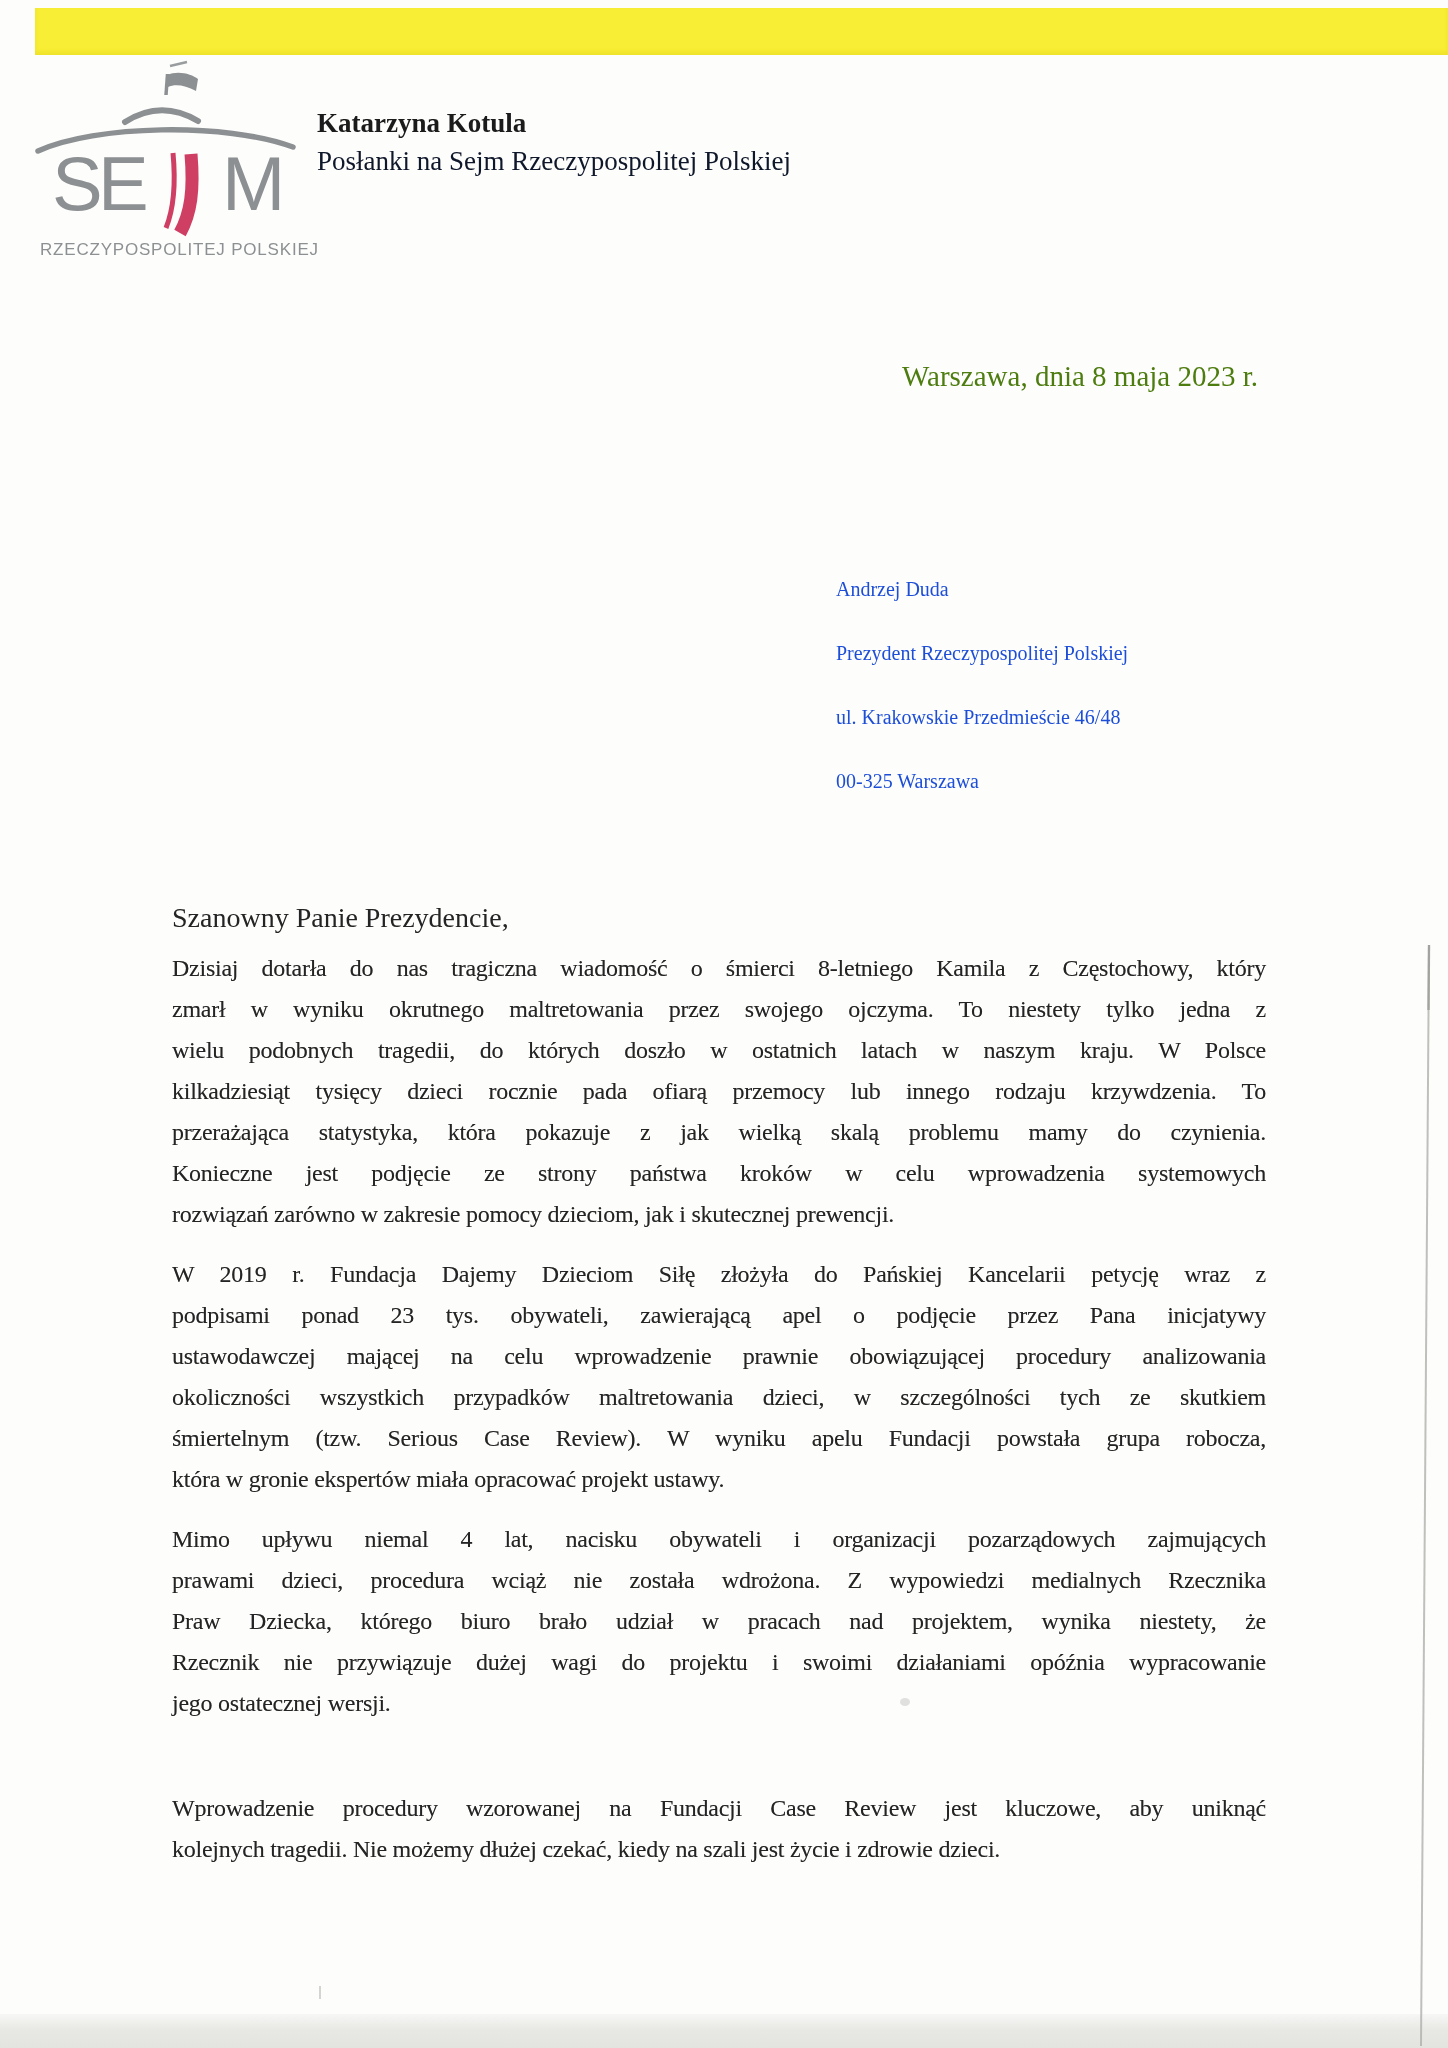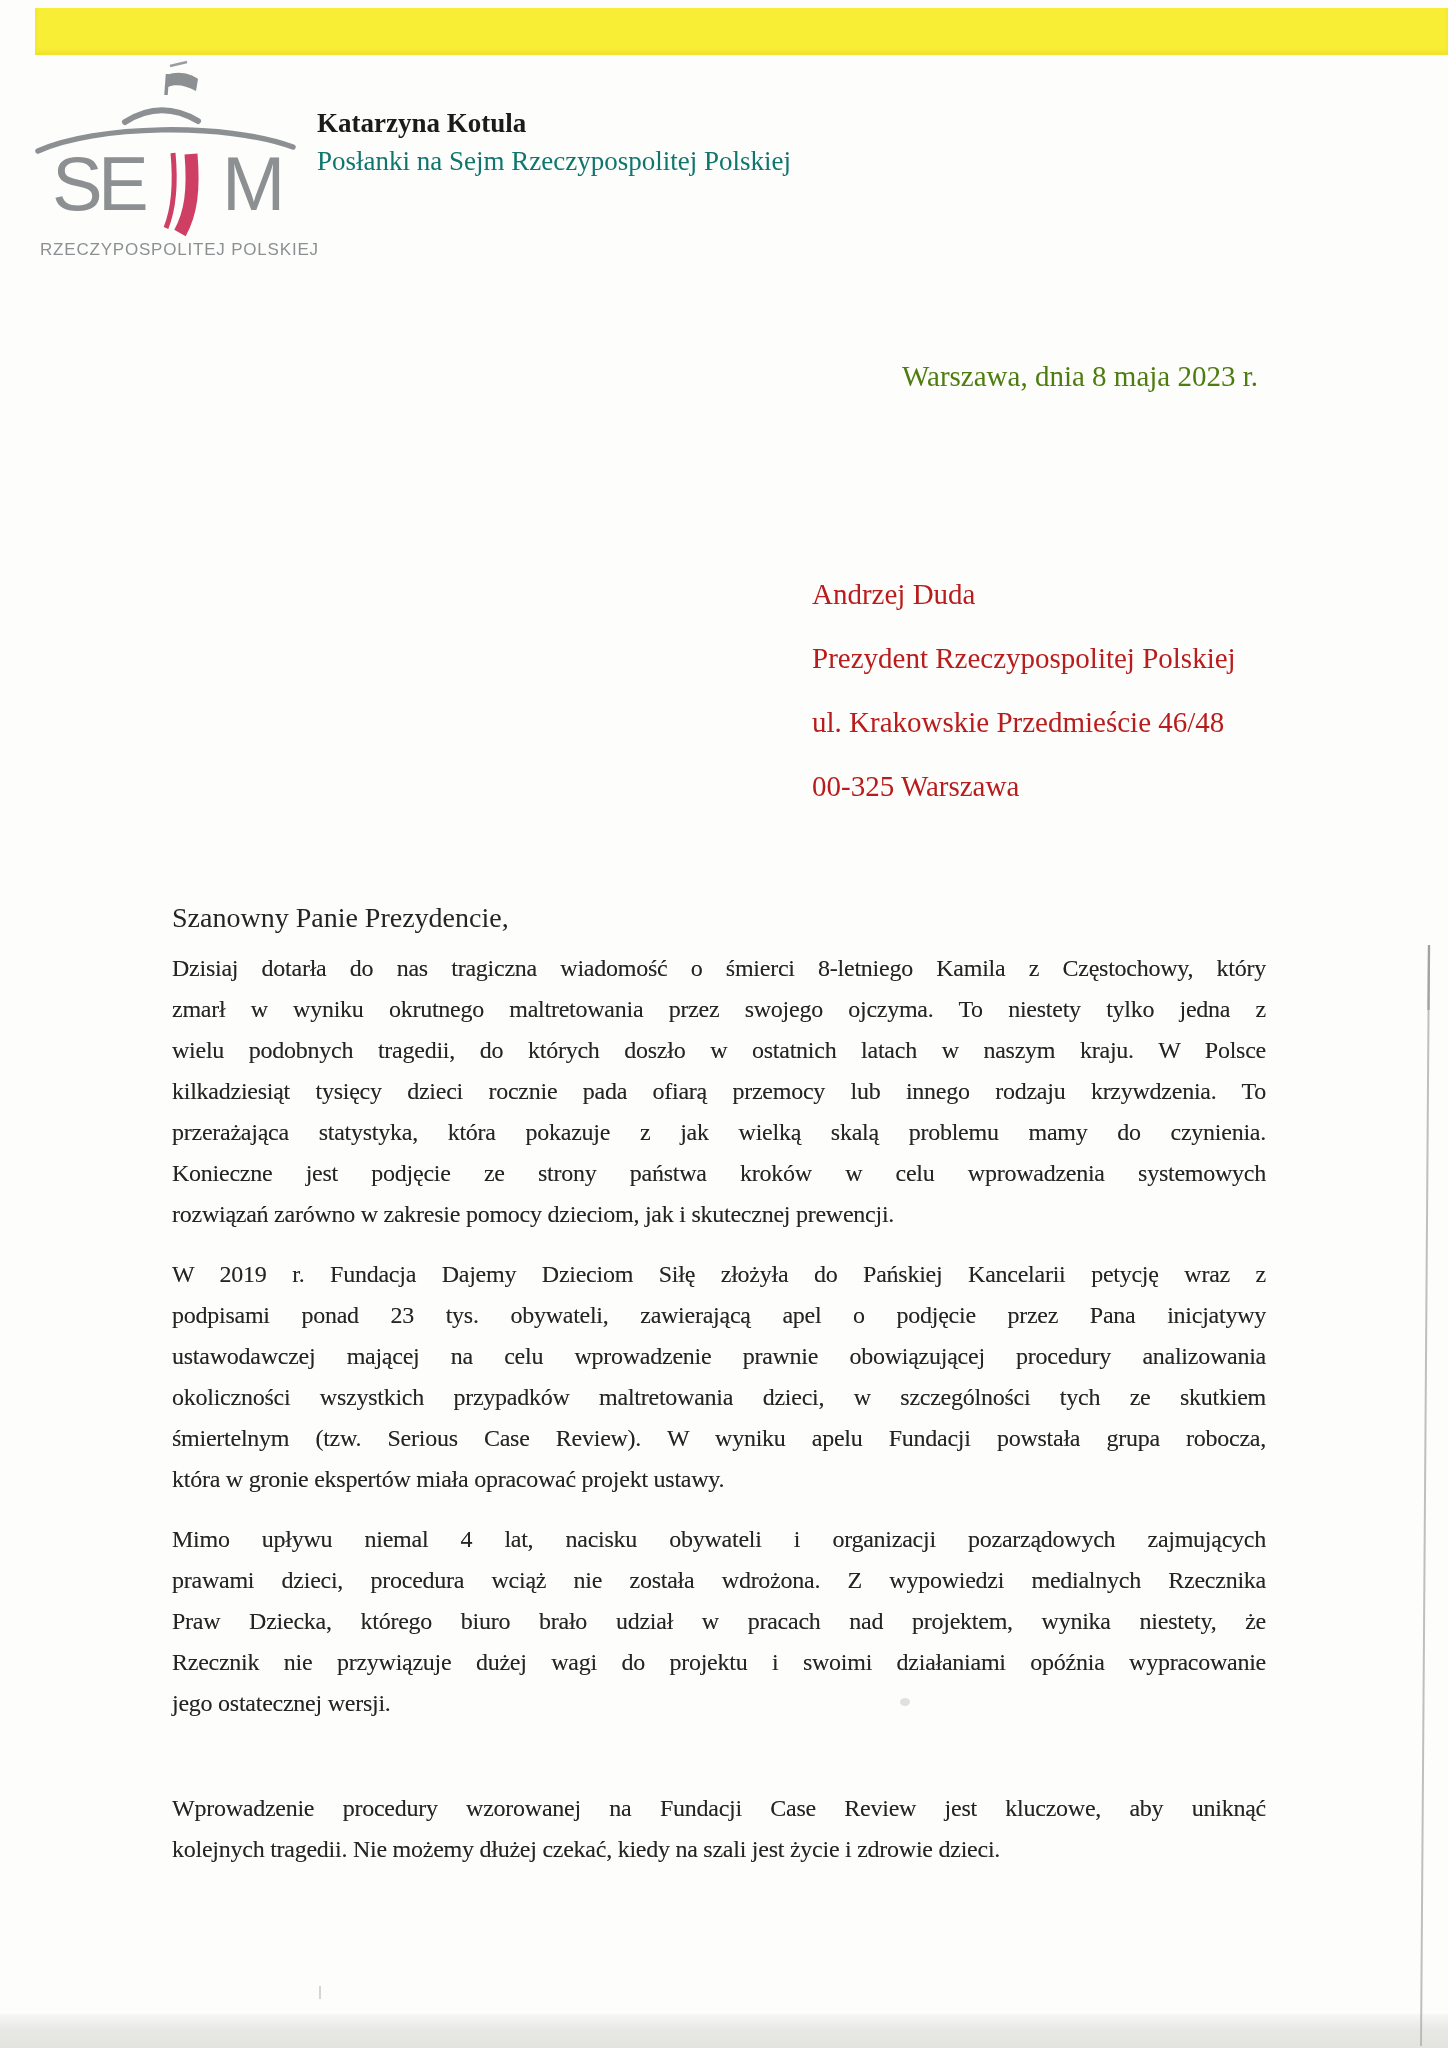--- a/index.html
+++ b/index.html
@@ -18,25 +18,25 @@
 
   
   .logo-box{left:20px;top:50px;width:300px;height:220px;}
   .logo-sub{left:40px;top:240px;width:270px;
             font-family:"Liberation Sans","DejaVu Sans",sans-serif;
             font-size:17px;letter-spacing:.8px;color:#8d9092;white-space:nowrap;}
 
   
   .hdr{left:317px;top:104px;width:560px;font-size:27px;line-height:38px;}
   .hdr .b{font-weight:bold;color:#1b1b1b;}
-  .hdr .r{color:#0f766e;}
+  .hdr .r{color:#0f172a;}
 
   .dateline{left:902px;top:360px;width:420px;font-size:29px;color:#4d7c0f;}
 
-  .recipient{left:812px;top:578px;width:520px;font-size:29px;color:#b91c1c;}
+  .recipient{left:836px;top:578px;width:520px;font-size:20px;color:#1d4ed8;}
   .recipient .ln{height:64px;text-align:left;}
 
   .salutation{left:172px;top:902px;width:1094px;font-size:28px;}
 
   .para{left:172px;width:1094px;font-size:24px;letter-spacing:-0.25px;
         text-shadow:0 0 .6px rgba(0,0,0,.30);}
   .para .ln{height:41px;text-align:justify;text-align-last:justify;}
   .para .ln-last{text-align-last:left;}
   .p1{top:955px;} .p2{top:1261px;} .p3{top:1526px;} .p4{top:1795px;}
 

